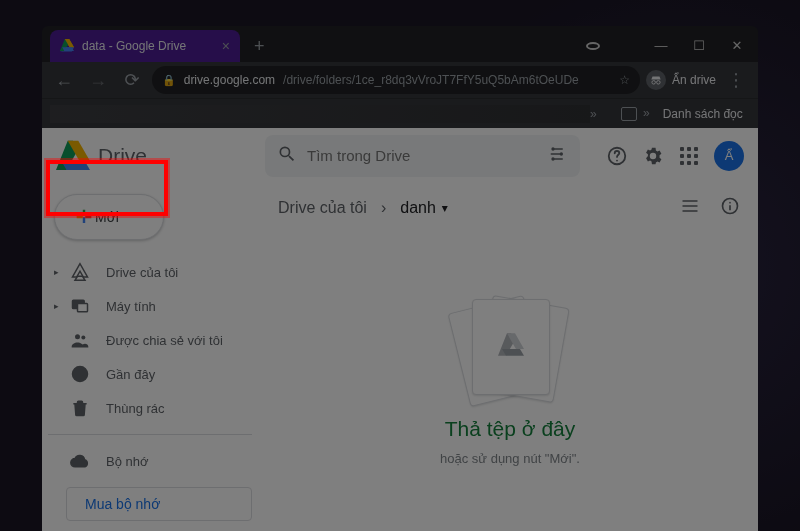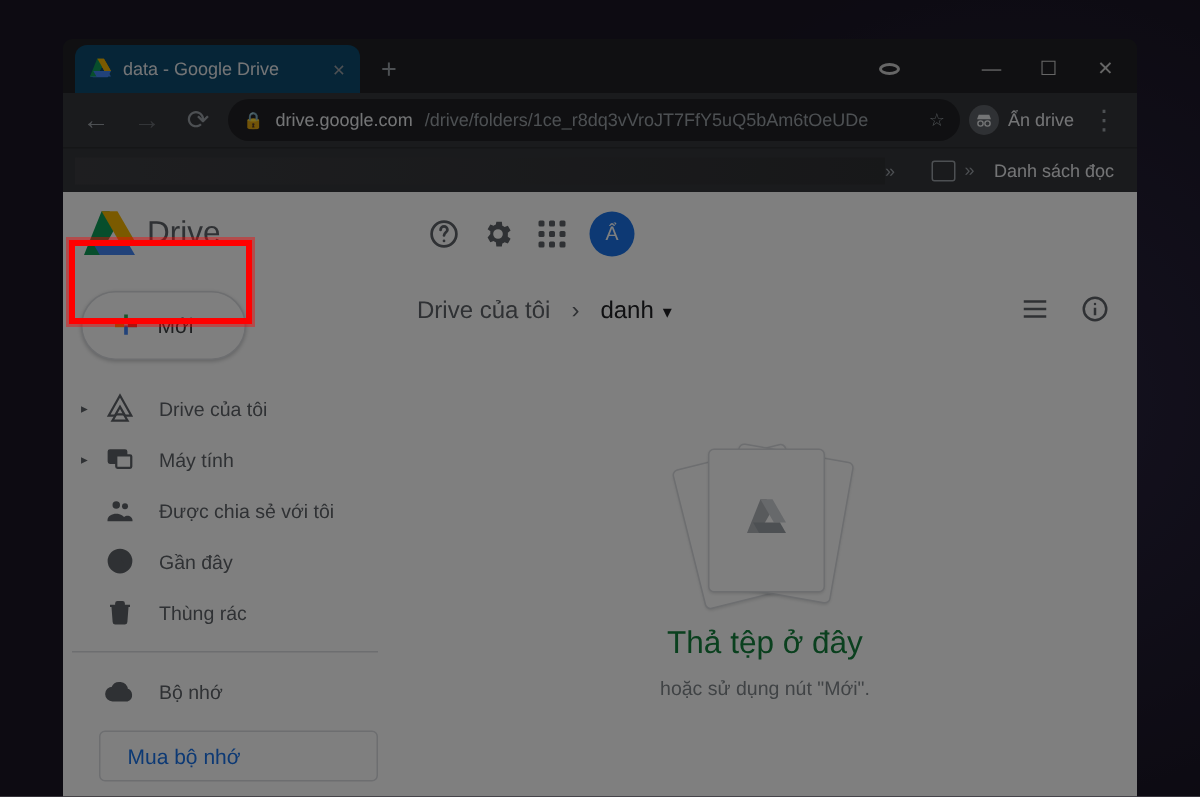--- a/index.html
+++ b/index.html
@@ -4,52 +4,52 @@
 <style>
   * { box-sizing: border-box; margin: 0; padding: 0; font-family: Arial, Roboto, sans-serif; }
   body { width: 800px; height: 531px; background: #1a1625; position: relative; overflow: hidden; }
   .bgshade { position:absolute; inset:0; background: radial-gradient(circle at 85% 50%, #2a2440 0%, #1a1625 40%), radial-gradient(circle at 10% 70%, #332a1a 0%, transparent 30%); }
   .dim-overlay { position:absolute; inset:0; background: rgba(0,0,0,0.5); z-index: 50; pointer-events:none;}
   .chrome { position:absolute; top:26px; left:42px; right:42px; bottom:0; background:#202124; border-radius:6px 6px 0 0; overflow:hidden; z-index:10;}
   .win-ctrls { position:absolute; top:12px; right:14px; display:flex; gap:24px; color:#ccc; font-size:13px; align-items:center;}
   .win-ctrls span { width:14px; text-align:center; }
   .media-dot{ width:8px; height:8px; border-radius:50%; border:2px solid #ccc; margin-right:30px;}
   .tab-strip{ height:36px; display:flex; align-items:flex-end; padding:0 8px;}
-  .tab{ height:32px; background:#0c4a6e; border-radius:8px 8px 0 0; display:flex; align-items:center; padding:0 10px; gap:8px; min-width:190px; color:#e8eaed; font-size:12px;}
+  .tab{ height:32px; background:#4c1d95; border-radius:8px 8px 0 0; display:flex; align-items:center; padding:0 10px; gap:8px; min-width:190px; color:#e8eaed; font-size:12px;}
   .tab .favicon{ width:14px; height:14px; }
   .tab .close{ color:#9aa0a6; font-size:14px; margin-left:auto;}
   .new-tab{ color:#9aa0a6; font-size:18px; padding:0 14px; height:32px; display:flex; align-items:center;}
   .addr-row{ height:36px; background:#35363a; display:flex; align-items:center; padding:0 8px; gap:6px;}
   .nav-btn{ width:28px; height:28px; display:flex; align-items:center; justify-content:center; color:#9aa0a6; font-size:18px; border-radius:50%;}
   .omnibox{ flex:1; height:28px; background:#202124; border-radius:14px; display:flex; align-items:center; padding:0 10px; gap:8px; color:#9aa0a6; font-size:12px;}
   .omnibox .lock{ font-size:11px;}
   .omnibox .url-host{ color:#e8eaed;}
   .addr-right{ display:flex; align-items:center; gap:6px; color:#e8eaed; font-size:12px;}
   .avatar{ width:20px; height:20px; border-radius:50%; background:#5f6368; display:flex; align-items:center; justify-content:center; font-size:12px;}
   .bm-row{ height:30px; background:#35363a; border-top:1px solid #2b2c2f; display:flex; align-items:center; padding:0 8px; color:#e8eaed; font-size:12px;}
   .bm-left{ flex:1; height:18px; background:linear-gradient(90deg,#3c3d41,#2f3033); max-width:540px;}
   .bm-right{ display:flex; align-items:center; gap:8px;}
   .bm-icon{ width:16px; height:14px; border:1px solid #9aa0a6; border-radius:2px; position:relative;}
   .bm-icon::after{ content:"»"; position:absolute; right:-14px; top:-2px; color:#9aa0a6; font-size:12px;}
   .app{ position:absolute; top:102px; left:0; right:0; bottom:0; background:#fff; display:flex; flex-direction:column;}
-  .app-header{ height:56px; display:flex; align-items:center; padding:0 14px 0 14px; gap:26px; border-bottom:1px solid transparent;}
+  .app-header{ height:56px; display:flex; align-items:center; padding:0 14px 0 14px; gap:16px; border-bottom:1px solid transparent;}
   .brand{ display:flex; align-items:center; gap:8px; width:193px;}
   .brand-logo svg{ width:34px; height:34px; display:block;}
   .brand-text{ font-size:21px; color:#5f6368;}
   .search-wrap{ flex:1; display:flex; align-items:center;}
   .search{ flex:1; max-width:590px; height:42px; background:#f1f3f4; border-radius:8px; display:flex; align-items:center; padding:0 12px; gap:10px; color:#5f6368;}
   .search input{ flex:1; border:none; background:transparent; font-size:15px; color:#202124; outline:none;}
   .search .tune{ margin-left:auto;}
   .hdr-actions{ display:flex; align-items:center; gap:14px; color:#5f6368; margin-left:10px;}
   .hdr-actions > *{ width:22px; height:22px; display:flex; align-items:center; justify-content:center;}
   .user-chip{ width:30px; height:30px; border-radius:50%; background:#1a73e8; color:#fff; font-size:13px;}
   .app-body{ flex:1; display:flex; overflow:hidden;}
   .sidebar{ width:220px; padding:10px 10px 10px 6px; display:flex; flex-direction:column; gap:2px;}
   .new-btn-wrap{ padding:0 0 14px 6px; position:relative;}
-  .new-btn{ width:110px; height:46px; background:#fff; border:1px solid #dadce0; border-radius:24px; box-shadow:0 1px 3px rgba(60,64,67,.3); display:flex; align-items:center; gap:10px; padding:0 18px; font-size:14px; color:#3c4043; cursor:pointer;}
+  .new-btn{ width:110px; height:46px; background:#fff; border:1px solid #dadce0; border-radius:24px; box-shadow:0 1px 3px rgba(60,64,67,.3); display:flex; align-items:center; padding:0 18px; font-size:14px; color:#3c4043; cursor:pointer;}
   .plus-ico svg{ width:22px; height:22px; display:block;}
   .sb-item{ height:34px; border-radius:0 17px 17px 0; display:flex; align-items:center; gap:16px; padding:0 10px 0 22px; color:#5f6368; font-size:13px; cursor:pointer;}
   .sb-item .expand{ position:absolute; left:6px; font-size:9px; color:#5f6368;}
   .sb-item{ position:relative;}
   .sb-ico{ width:20px; height:20px; display:flex; align-items:center; justify-content:center;}
   .sb-ico svg{ width:20px; height:20px; fill:#5f6368;}
   .sb-divider{ height:1px; background:#dadce0; margin:8px 0 8px 0;}
   .storage{ padding:6px 12px 0 22px; color:#5f6368; font-size:12px; line-height:1.5;}
   .storage-bar{ height:4px; background:#e8eaed; border-radius:2px; margin:4px 0 8px; overflow:hidden;}
   .storage-fill{ height:100%; width:6%; background:#1a73e8;}
@@ -145,20 +145,39 @@
       <div class="brand">
         <span class="brand-logo">
           <svg viewBox="0 0 87 78">
               <polygon fill="#0F9D58" points="0,75 27,75 57,22 43.5,0 30,0"></polygon>
               <polygon fill="#F4B400" points="30,0 57,0 87,52 60,52"></polygon>
               <polygon fill="#4285F4" points="27,75 87,75 73.5,52 13.5,52"></polygon>
             </svg>
         </span>
         <span class="brand-text">Drive</span>
       </div>
+      <div class="search-wrap">
+        <div class="search">
+          <span>
+            <svg width="20" height="20" viewBox="0 0 24 24" fill="#5f6368">
+                <path d="M15.5 14h-.79l-.28-.27A6.471 6.471 0 0016 9.5 6.5 6.5 0 109.5 16a6.47 6.47 0 004.23-1.57l.27.28v.79l5 4.99L20.49 19l-4.99-5zM9.5 14A4.5 4.5 0 1114 9.5 4.5 4.5 0 019.5 14z"></path>
+              </svg>
+          </span>
+          <input placeholder="Tìm trong Drive" style="">
+          <span class="tune">
+            <svg width="20" height="20" viewBox="0 0 24 24" fill="#5f6368">
+                <path d="M3 17h7v2H3zm0-6h11v2H3zm0-6h18v2H3zm15 12v-3h2v3h3v2h-3v3h-2v-3h-3v-2z" opacity="0"></path>
+                <path d="M7 6h10M4 12h10M7 18h10" stroke="#5f6368" stroke-width="2" stroke-linecap="round"></path>
+                <circle cx="6" cy="6" r="2" fill="#5f6368"></circle>
+                <circle cx="16" cy="12" r="2" fill="#5f6368"></circle>
+                <circle cx="6" cy="18" r="2" fill="#5f6368"></circle>
+              </svg>
+          </span>
+        </div>
+      </div>
       <div class="hdr-actions">
         <span>
             <svg viewBox="0 0 24 24" width="22" height="22" fill="none" stroke="#5f6368" stroke-width="2">
               <circle cx="12" cy="12" r="9"></circle>
               <path d="M9.5 9a2.5 2.5 0 115 0c0 1.5-2.5 2-2.5 4" stroke-linecap="round"></path>
               <circle cx="12" cy="17" r="1" fill="#5f6368" stroke="none"></circle>
             </svg>
           </span>
         <span>
             <svg viewBox="0 0 24 24" width="22" height="22" fill="#5f6368">

